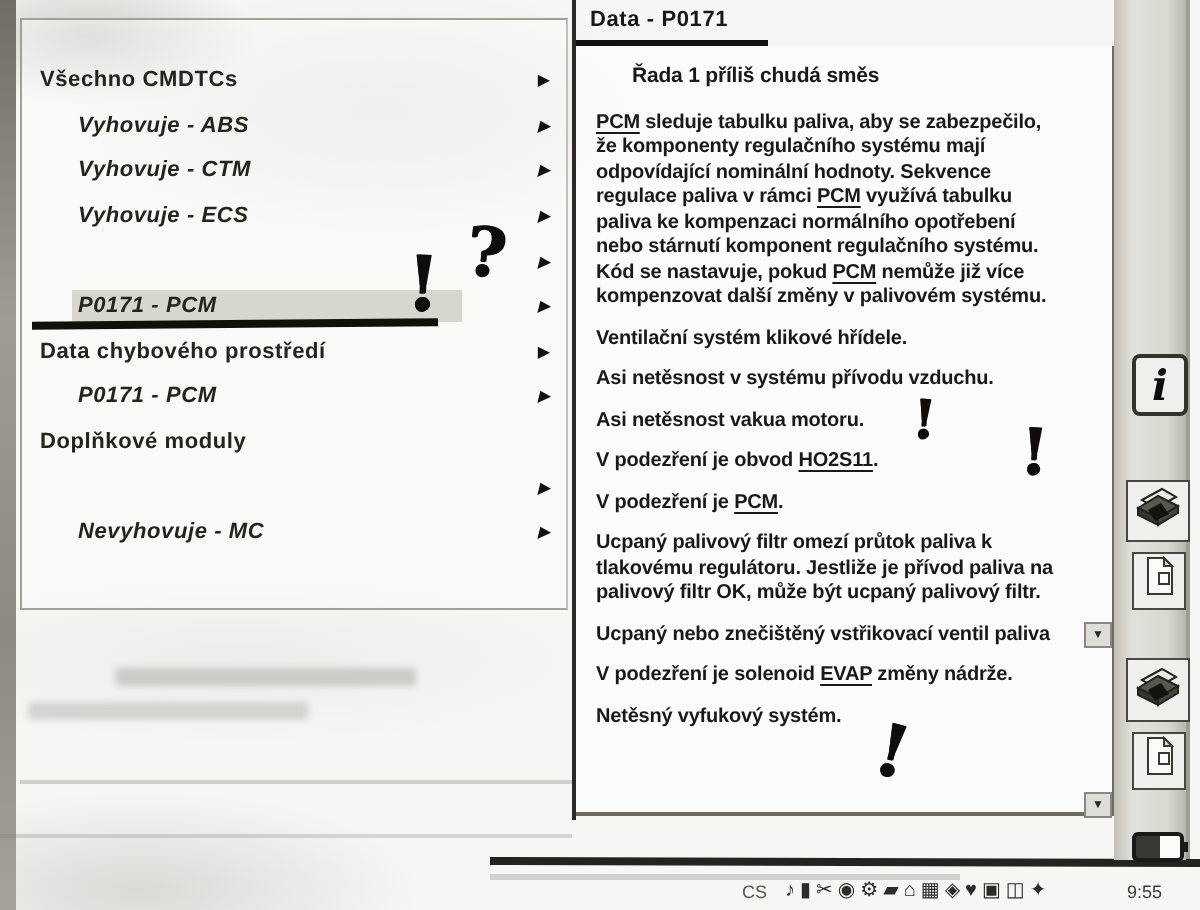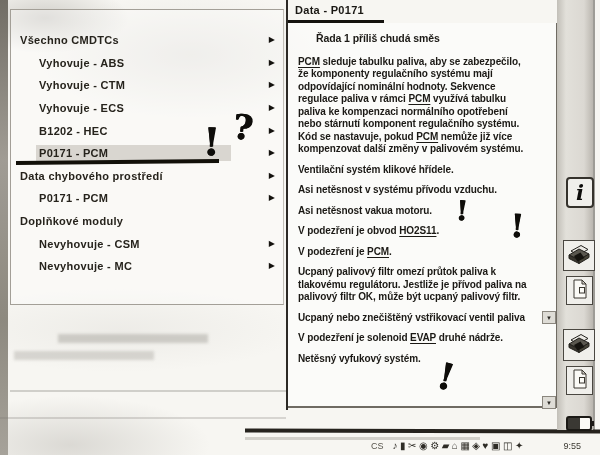--- a/index.html
+++ b/index.html
@@ -24,21 +24,21 @@
   .faint-hline2{position:absolute;left:0;top:417px;width:286px;height:2px;background:rgba(120,117,110,.25);}
   .ghost1{position:absolute;left:58px;top:334px;width:150px;height:9px;background:rgba(150,147,140,.40);filter:blur(1.5px);}
   .ghost2{position:absolute;left:14px;top:351px;width:140px;height:9px;background:rgba(150,147,140,.32);filter:blur(1.5px);}
 
   
   #tree-panel{position:absolute;left:10px;top:9px;width:274px;height:296px;
     border:1px solid #a39f97;border-right-color:#c3bfb8;background:rgba(255,255,255,.35);
     padding-top:19px;box-sizing:border-box;overflow:hidden;}
   .tree-row{height:22.6px;display:flex;align-items:center;position:relative;}
   .tree-row.lvl0{padding-left:6px;align-items:center;}
-  .tree-row.lvl1{padding-left:25px;}
+  .tree-row.lvl1{padding-left:25px;font-style:italic;}
   .tree-label{font-size:11px;font-weight:700;color:#26231c;letter-spacing:.3px;padding:2px 6px 2px 3px;white-space:nowrap;}
   .tree-row.selected .tree-label{background:#d9d6d0;min-width:186px;}
   .tree-arrow{position:absolute;right:8px;top:50%;transform:translateY(-52%);font-size:8px;color:#14120e;}
 
   
   #detail-panel{position:absolute;left:286px;top:0;width:272px;height:410px;border-left:2px solid #2c2925;box-sizing:border-box;}
   #detail-title{position:absolute;left:7px;top:4px;font-size:11px;font-weight:700;letter-spacing:.3px;color:#1a1814;white-space:nowrap;}
   #title-underline{position:absolute;left:0;top:20px;width:96px;height:3px;background:#15130f;}
   #detail-content{position:absolute;left:0;top:23px;width:270px;height:385px;box-sizing:border-box;
     border-right:2px solid #6f6b63;border-bottom:2px solid #6f6b63;background:rgba(255,255,255,.55);
@@ -109,40 +109,38 @@
       </div>
       <div class="tree-row lvl1">
         <span class="tree-label">Vyhovuje - CTM</span>
         <span class="tree-arrow">▶</span>
       </div>
       <div class="tree-row lvl1">
         <span class="tree-label">Vyhovuje - ECS</span>
         <span class="tree-arrow">▶</span>
       </div>
       <div class="tree-row lvl1">
-        <span class="tree-label">B1202 - HEC</span>
         <span class="tree-arrow">▶</span>
       </div>
       <div class="tree-row lvl1 selected">
         <span class="tree-label">P0171 - PCM</span>
         <span class="tree-arrow">▶</span>
       </div>
       <div class="tree-row lvl0">
         <span class="tree-label">Data chybového prostředí</span>
         <span class="tree-arrow">▶</span>
       </div>
       <div class="tree-row lvl1">
         <span class="tree-label">P0171 - PCM</span>
         <span class="tree-arrow">▶</span>
       </div>
       <div class="tree-row lvl0">
         <span class="tree-label">Doplňkové moduly</span>
       </div>
       <div class="tree-row lvl1">
-        <span class="tree-label">Nevyhovuje - CSM</span>
         <span class="tree-arrow">▶</span>
       </div>
       <div class="tree-row lvl1">
         <span class="tree-label">Nevyhovuje - MC</span>
         <span class="tree-arrow">▶</span>
       </div>
     </div>
 
   <div id="detail-panel">
     <div id="detail-title">Data - P0171</div>
@@ -150,21 +148,21 @@
     <div id="detail-content">
         <p class="para bold"><span>Řada 1 příliš chudá směs</span></p>
         <p class="para"><span class="term-link">PCM</span><span> sleduje tabulku paliva, aby se zabezpečilo, že komponenty regulačního systému mají odpovídající nominální hodnoty. Sekvence regulace paliva v rámci </span><span class="term-link">PCM</span><span> využívá tabulku paliva ke kompenzaci normálního opotřebení nebo stárnutí komponent regulačního systému. Kód se nastavuje, pokud </span><span class="term-link">PCM</span><span> nemůže již více kompenzovat další změny v palivovém systému.</span></p>
         <p class="para"><span>Ventilační systém klikové hřídele.</span></p>
         <p class="para"><span>Asi netěsnost v systému přívodu vzduchu.</span></p>
         <p class="para"><span>Asi netěsnost vakua motoru.</span></p>
         <p class="para"><span>V podezření je obvod </span><span class="term-link">HO2S11</span><span>.</span></p>
         <p class="para"><span>V podezření je </span><span class="term-link">PCM</span><span>.</span></p>
         <p class="para"><span>Ucpaný palivový filtr omezí průtok paliva k tlakovému regulátoru. Jestliže je přívod paliva na palivový filtr OK, může být ucpaný palivový filtr.</span></p>
         <p class="para"><span>Ucpaný nebo znečištěný vstřikovací ventil paliva</span></p>
-        <p class="para"><span>V podezření je solenoid </span><span class="term-link">EVAP</span><span> druhé nádrže.</span></p>
+        <p class="para"><span>V podezření je solenoid </span><span class="term-link">EVAP</span><span> změny nádrže.</span></p>
         <p class="para"><span>Netěsný vyfukový systém.</span></p>
       </div>
   </div>
 
   <div class="scroll-btn" id="scroll-btn-mid">▼</div>
   <div class="scroll-btn" id="scroll-btn-bottom">▼</div>
 
   <div id="side-strip"></div>
   <div class="tool-btn" id="info-btn">
     <span>i</span>

